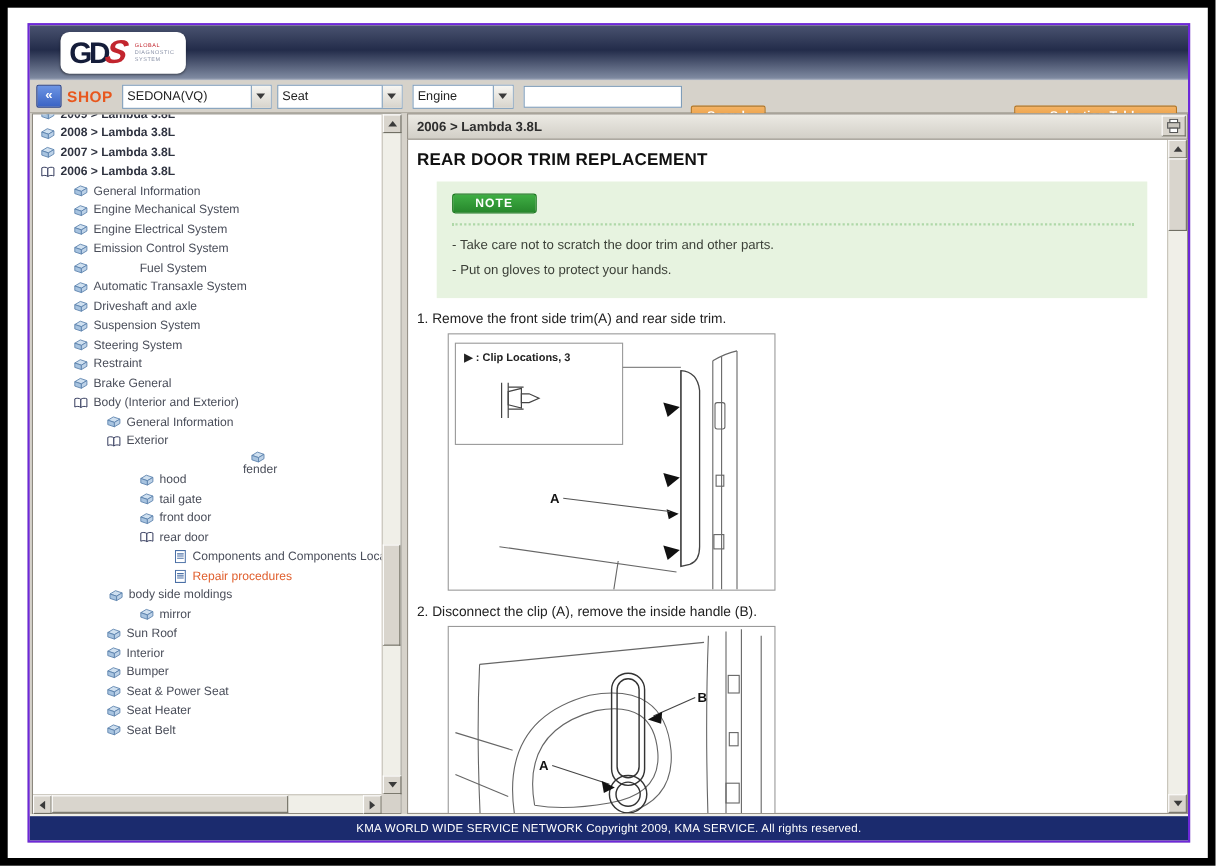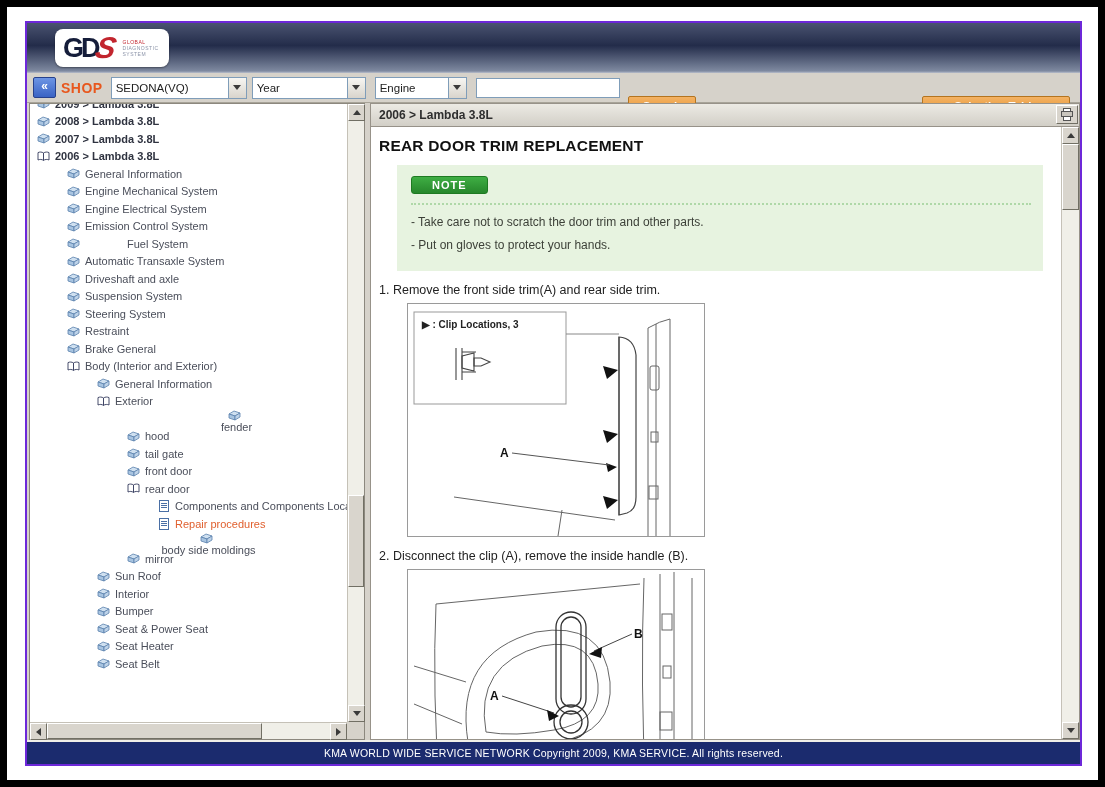--- a/index.html
+++ b/index.html
@@ -93,21 +93,21 @@
     <div class="tbar">
       <div class="btn-collapse"><span>«</span></div>
       <span class="shop">SHOP</span>
       <div class="sel sel-model">
         <span class="sel-label">SEDONA(VQ)</span>
         <span class="sel-arrow">
             <span class="tri-dn"></span>
           </span>
       </div>
       <div class="sel sel-year">
-        <span class="sel-label">Year</span>
+        <span class="sel-label">Seat</span>
         <span class="sel-arrow">
             <span class="tri-dn"></span>
           </span>
       </div>
       <div class="sel sel-engine">
         <span class="sel-label">Engine</span>
         <span class="sel-arrow">
             <span class="tri-dn"></span>
           </span>
       </div>
@@ -361,21 +361,21 @@
               <span class="tree-icon">
                 <svg width="10" height="12" viewBox="0 0 10 12">
                   <rect x="0.5" y="0.5" width="9" height="11" fill="#fff" stroke="#4a6fa5"></rect>
                   <line x1="2" y1="3.5" x2="8" y2="3.5" stroke="#4a6fa5"></line>
                   <line x1="2" y1="5.5" x2="8" y2="5.5" stroke="#4a6fa5"></line>
                   <line x1="2" y1="7.5" x2="8" y2="7.5" stroke="#4a6fa5"></line>
                 </svg>
               </span>
               <span class="tree-label">Repair procedures</span>
             </div>
-            <div class="tree-row" style="padding-left: 40px; flex-direction: column;">
+            <div class="tree-row" style="padding-left: 68px;">
               <span class="tree-icon">
                 <svg width="13" height="11" viewBox="0 0 13 11">
                   <path d="M1,4 L6,1 L12,3 L7,6 Z" fill="#cfe0f0" stroke="#5b82ad" stroke-width="0.8"></path>
                   <path d="M1,4 L7,6 L7,10 L1,8 Z" fill="#a8c4e0" stroke="#5b82ad" stroke-width="0.8"></path>
                   <path d="M12,3 L7,6 L7,10 L12,7 Z" fill="#bdd2e8" stroke="#5b82ad" stroke-width="0.8"></path>
                 </svg>
               </span>
               <span class="tree-label">body side moldings</span>
             </div>
             <div class="tree-row" style="padding-left: 96px;">

